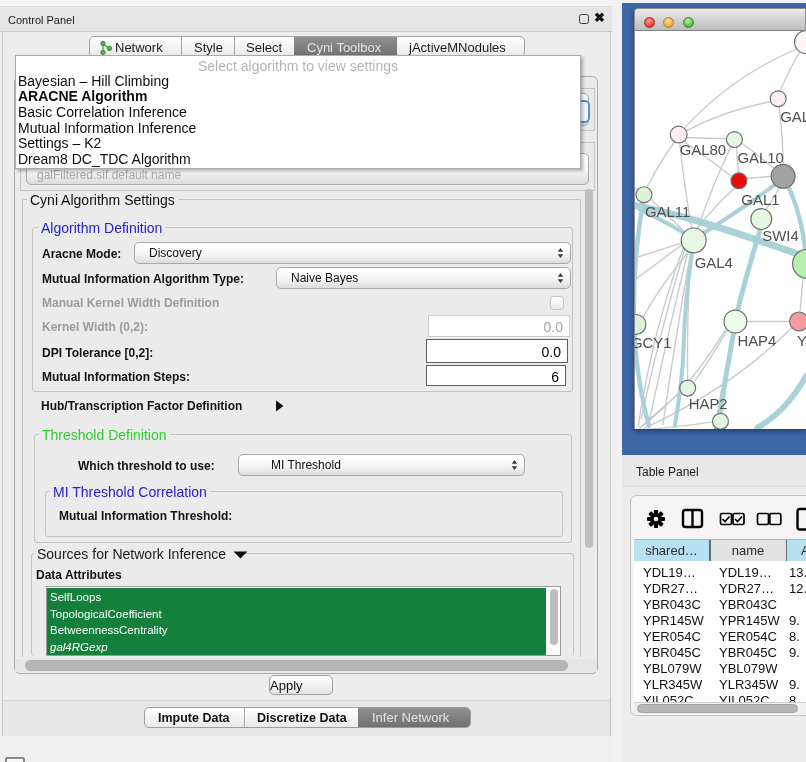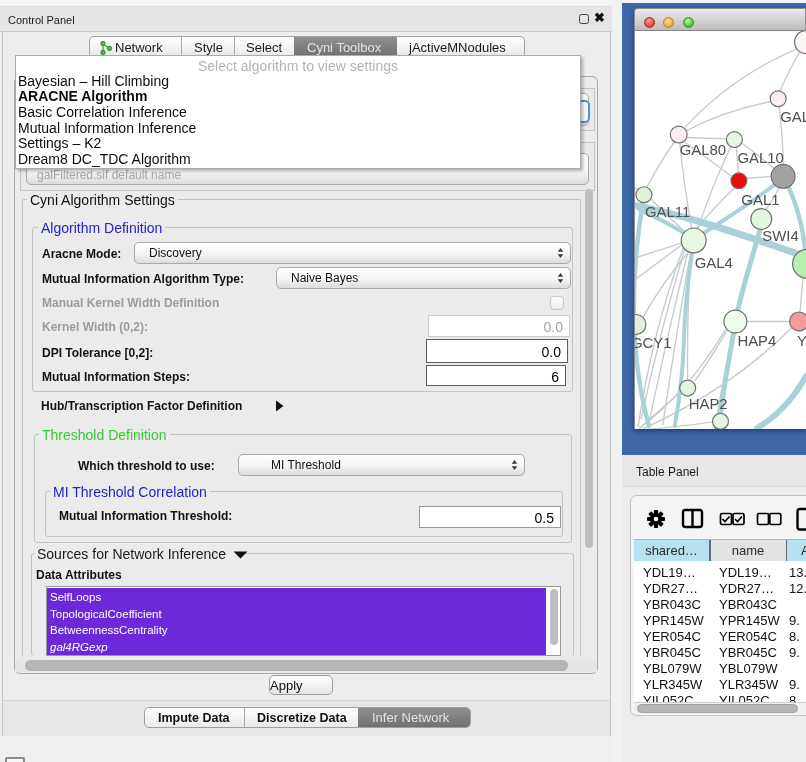--- a/index.html
+++ b/index.html
@@ -117,33 +117,32 @@
         <path d="M3.5 0 L6.2 3.8 L0.8 3.8 Z" fill="#3a3a3a"></path>
         <path d="M3.5 10 L6.2 6.2 L0.8 6.2 Z" fill="#3a3a3a"></path>
       </svg>
 </div>
 
 <div class="grp" style="left:45px;top:491px;width:518px;height:46px;">
   <span class="gtitle" style="left:4px;color:#2323c8;">MI Threshold Correlation</span>
 </div>
 
 <div class="lbl" style="left:59px;top:509px;">Mutual Information Threshold:</div>
-<div class="fld" style="left:419px;top:506px;width:142px;height:22px;border:1px solid #9a9a9a;padding:3px 6px 0 0;">0.5</div>
 
 <div class="grp" style="left:31px;top:553px;width:543px;height:103px;border-bottom:none;">
   <span class="gtitle" style="left:2px;color:#1a1a1a;font-weight:normal;">Sources for Network Inference&nbsp;&nbsp;&nbsp;&nbsp;</span>
 </div>
 <svg class="abs" style="left:233px;top:551px;" width="15" height="8" viewBox="0 0 15 8">
       <path d="M0.5 0.5 L14.5 0.5 L7.5 7.5 Z" fill="#111"></path>
     </svg>
 
 <div class="lbl" style="left:36px;top:568px;">Data Attributes</div>
 
 <div class="abs" style="left:46px;top:586px;width:515px;height:70px;border:1px solid #9a9a9a;background:#fff;overflow:hidden;">
-  <div class="abs" style="left:0;top:1px;width:499px;height:67px;background:#6d28d9;color:#fff;font-size:11.5px;">
+  <div class="abs" style="left:0;top:1px;width:499px;height:67px;background:#15803d;color:#fff;font-size:11.5px;">
     <div style="padding:3px 0 0 3px;height:16.6px;">SelfLoops</div>
     <div style="padding:3px 0 0 3px;height:16.6px;">TopologicalCoefficient</div>
     <div style="padding:3px 0 0 3px;height:16.6px;">BetweennessCentrality</div>
     <div style="padding:3px 0 0 3px;height:16.6px;font-style:italic;">gal4RGexp</div>
   </div>
   <div class="abs" style="left:503px;top:2px;width:8px;height:56px;border-radius:5px;background:#bdbdbd;"></div>
 </div>
 
 <div class="abs" style="left:15px;top:659px;width:582px;height:13px;background:#e6e6e6;"></div>
 <div class="abs" style="left:25px;top:660px;width:543px;height:10.5px;border-radius:6px;background:#b5b5b5;"></div>

